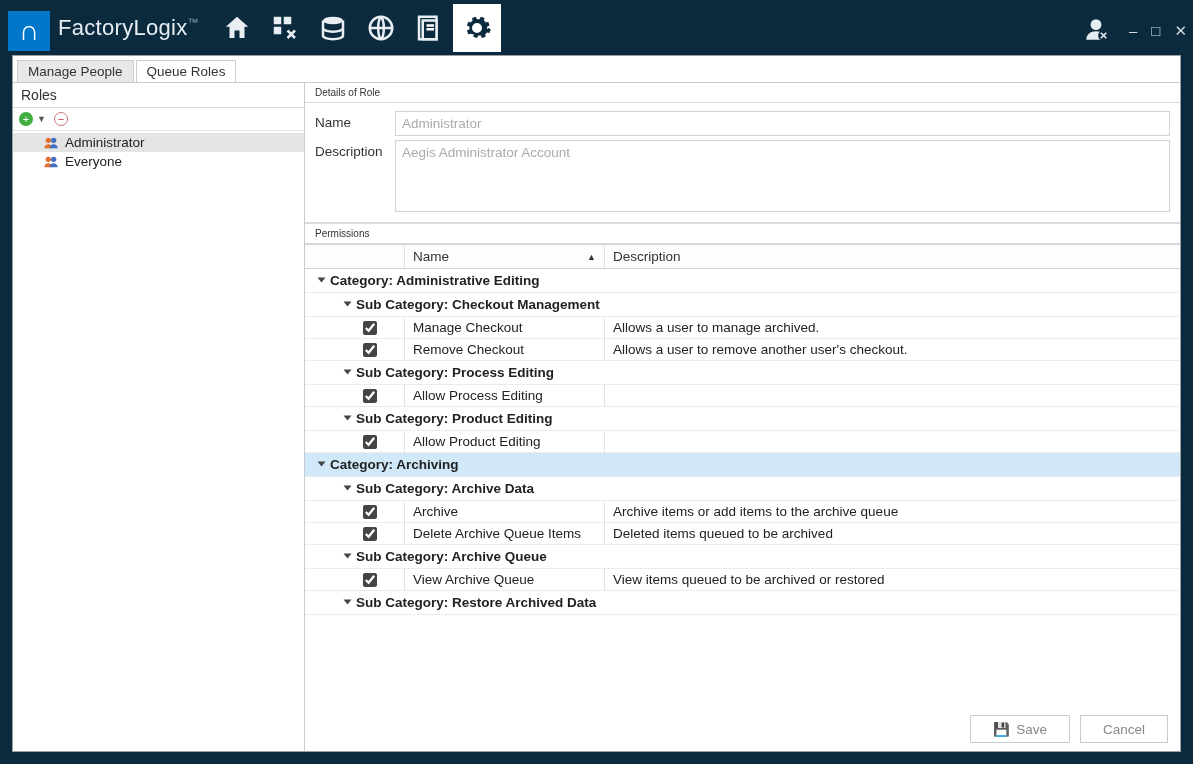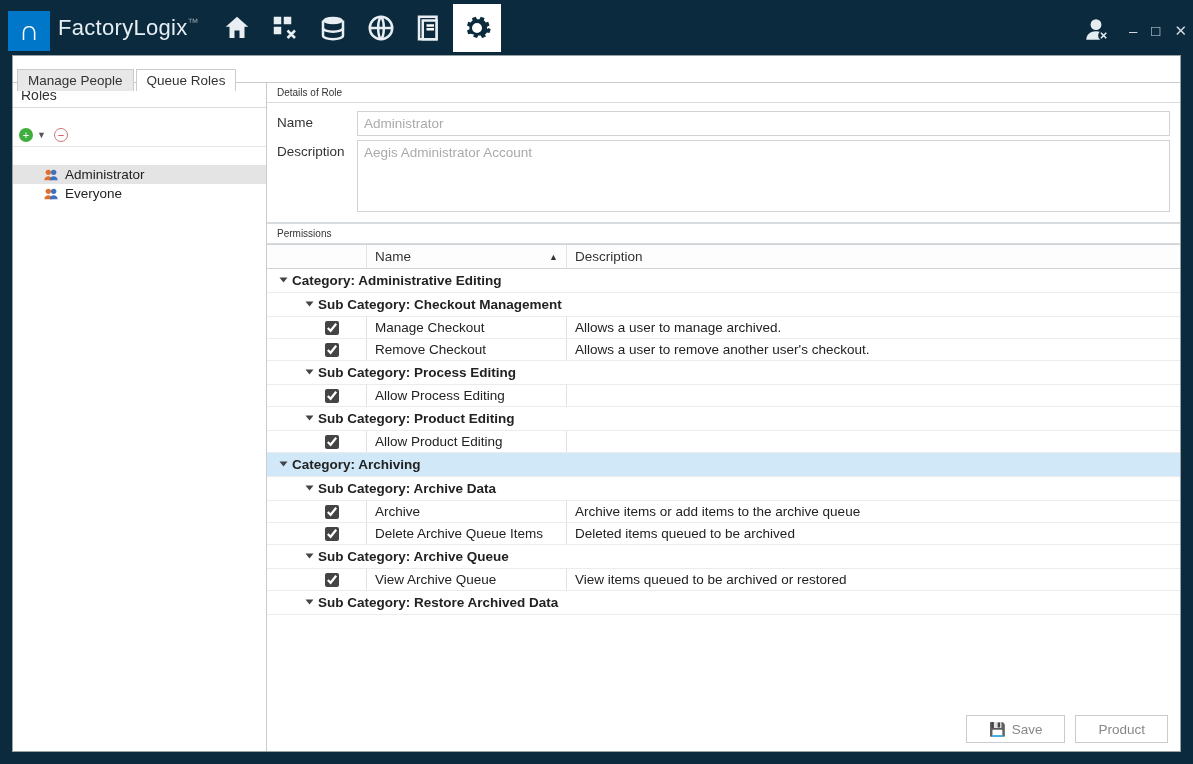--- a/index.html
+++ b/index.html
@@ -12,24 +12,24 @@
   .brand b { font-weight:500; }
   .toolbar { display:flex; margin-left:14px; gap:0; }
   .tb-btn { width:48px; height:48px; display:flex; align-items:center; justify-content:center; color:#e8eef2; }
   .tb-btn.active { background:#fff; color:#0b2a3e; }
   .tb-btn svg { width:30px; height:30px; }
   .win-ctrl { position:absolute; right:6px; top:22px; display:flex; gap:14px; color:#cfd9df; }
   .win-ctrl span { font-size:15px; cursor:default; }
   .user-ic { position:absolute; right:84px; top:16px; color:#e6edf1; }
   .client { position:absolute; left:12px; right:12px; top:55px; bottom:12px; background:#fff; border:1px solid #9aa1a5; display:flex; flex-direction:column; }
   .tabs { display:flex; gap:2px; padding:4px 4px 0 4px; background:#fff; border-bottom:1px solid #c8ccce; }
-  .tab { padding:3px 10px; font-size:13.5px; color:#333; background:#e8e8e8; border:1px solid #c8ccce; border-bottom:none; position:relative; top:9px; }
+  .tab { padding:3px 10px; font-size:13.5px; color:#333; background:#e8e8e8; border:1px solid #c8ccce; border-bottom:none; position:relative; top:0; }
   .tab.active { background:#fff; }
   .body { flex:1; display:flex; min-height:0; }
-  .left { width:254px; border-right:1px solid #c8ccce; display:flex; flex-direction:column;gap:16px; }
+  .left { width:292px; border-right:1px solid #c8ccce; display:flex; flex-direction:column; }
   .panel-head { font-size:14px; color:#333; padding:4px 8px; border-bottom:1px solid #d9dcde; }
   .role-tools { display:flex; align-items:center; gap:2px; padding:4px 6px; border-bottom:1px solid #e3e5e7; }
   .ic-circle { width:14px; height:14px; border-radius:50%; display:inline-flex; align-items:center; justify-content:center; font-size:11px; line-height:1; color:#fff; }
   .ic-add { background:#3fae3f; }
   .ic-del { background:#fff; border:1px solid #c77; color:#c33; }
   .drop-caret { font-size:9px; color:#555; margin:0 6px 0 2px; }
   .tree { padding:2px 0; font-size:13.5px; color:#222; }
   .tree-item { display:flex; align-items:center; gap:6px; padding:2px 6px 2px 30px; }
   .tree-item.sel { background:#e4e4e4; }
   .people-ic { display:inline-flex; }
@@ -245,18 +245,18 @@
               </div>
               <div class="sub-row"><span class="caret"></span>Sub Category: Restore Archived Data</div>
             </div>
         </div>
 
         <div class="footer">
           <button class="btn">
             <span>💾</span>
             <span>Save</span>
           </button>
-          <button class="btn">Product</button>
+          <button class="btn">Cancel</button>
         </div>
       </div>
     </div>
   </div>
 </div>
 
 </body></html>

